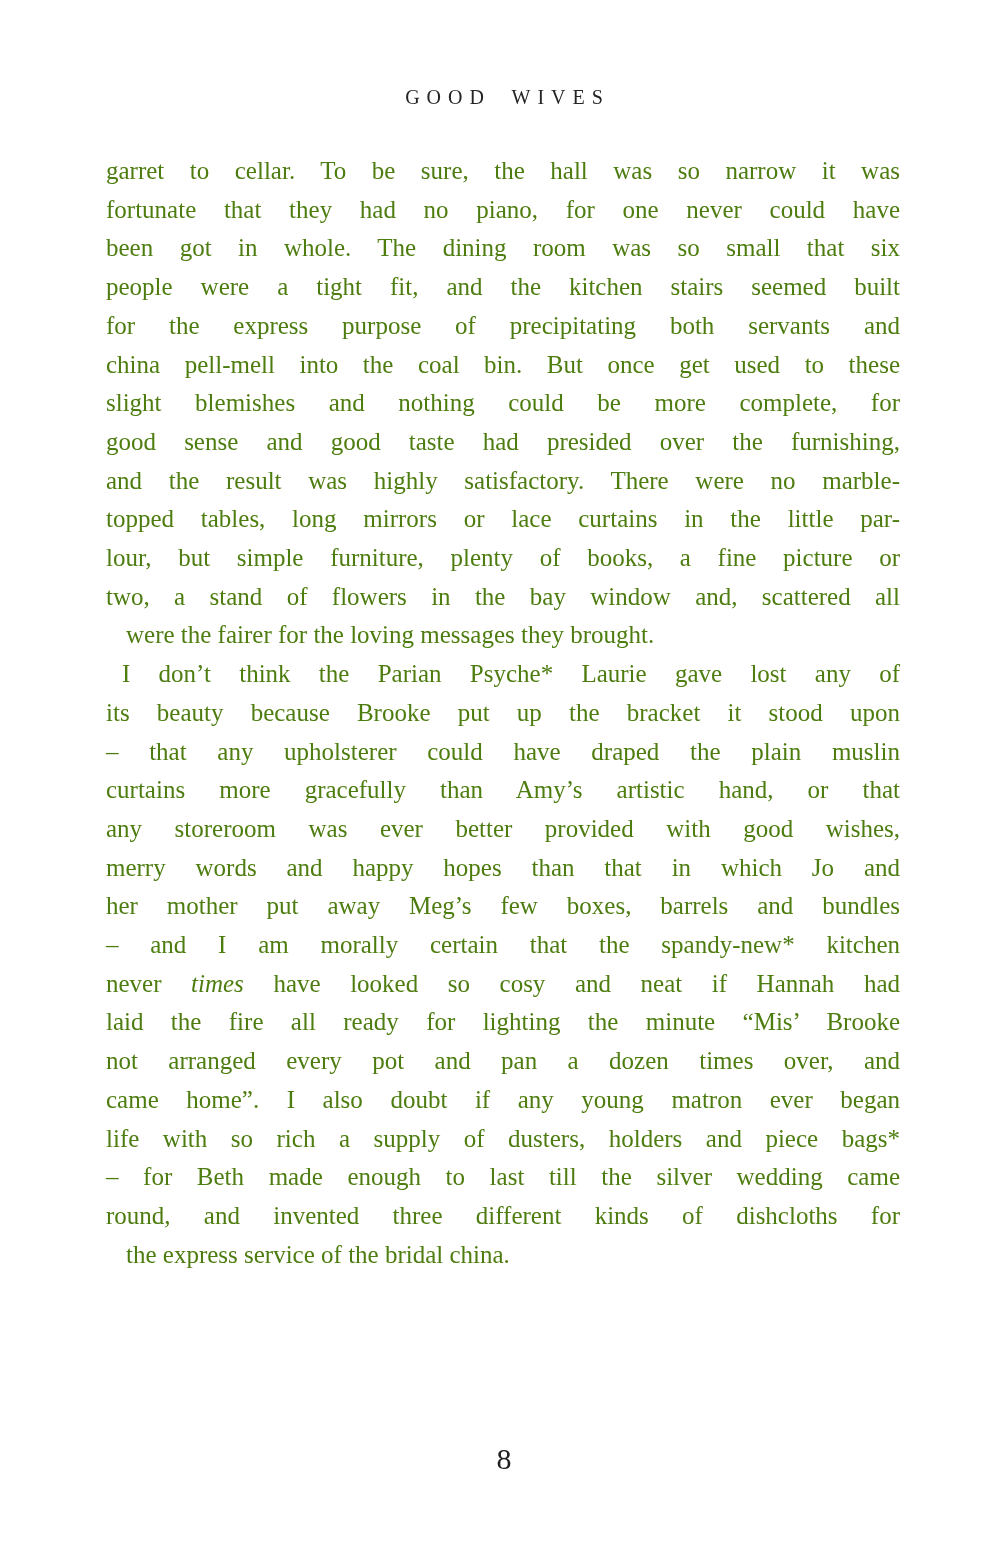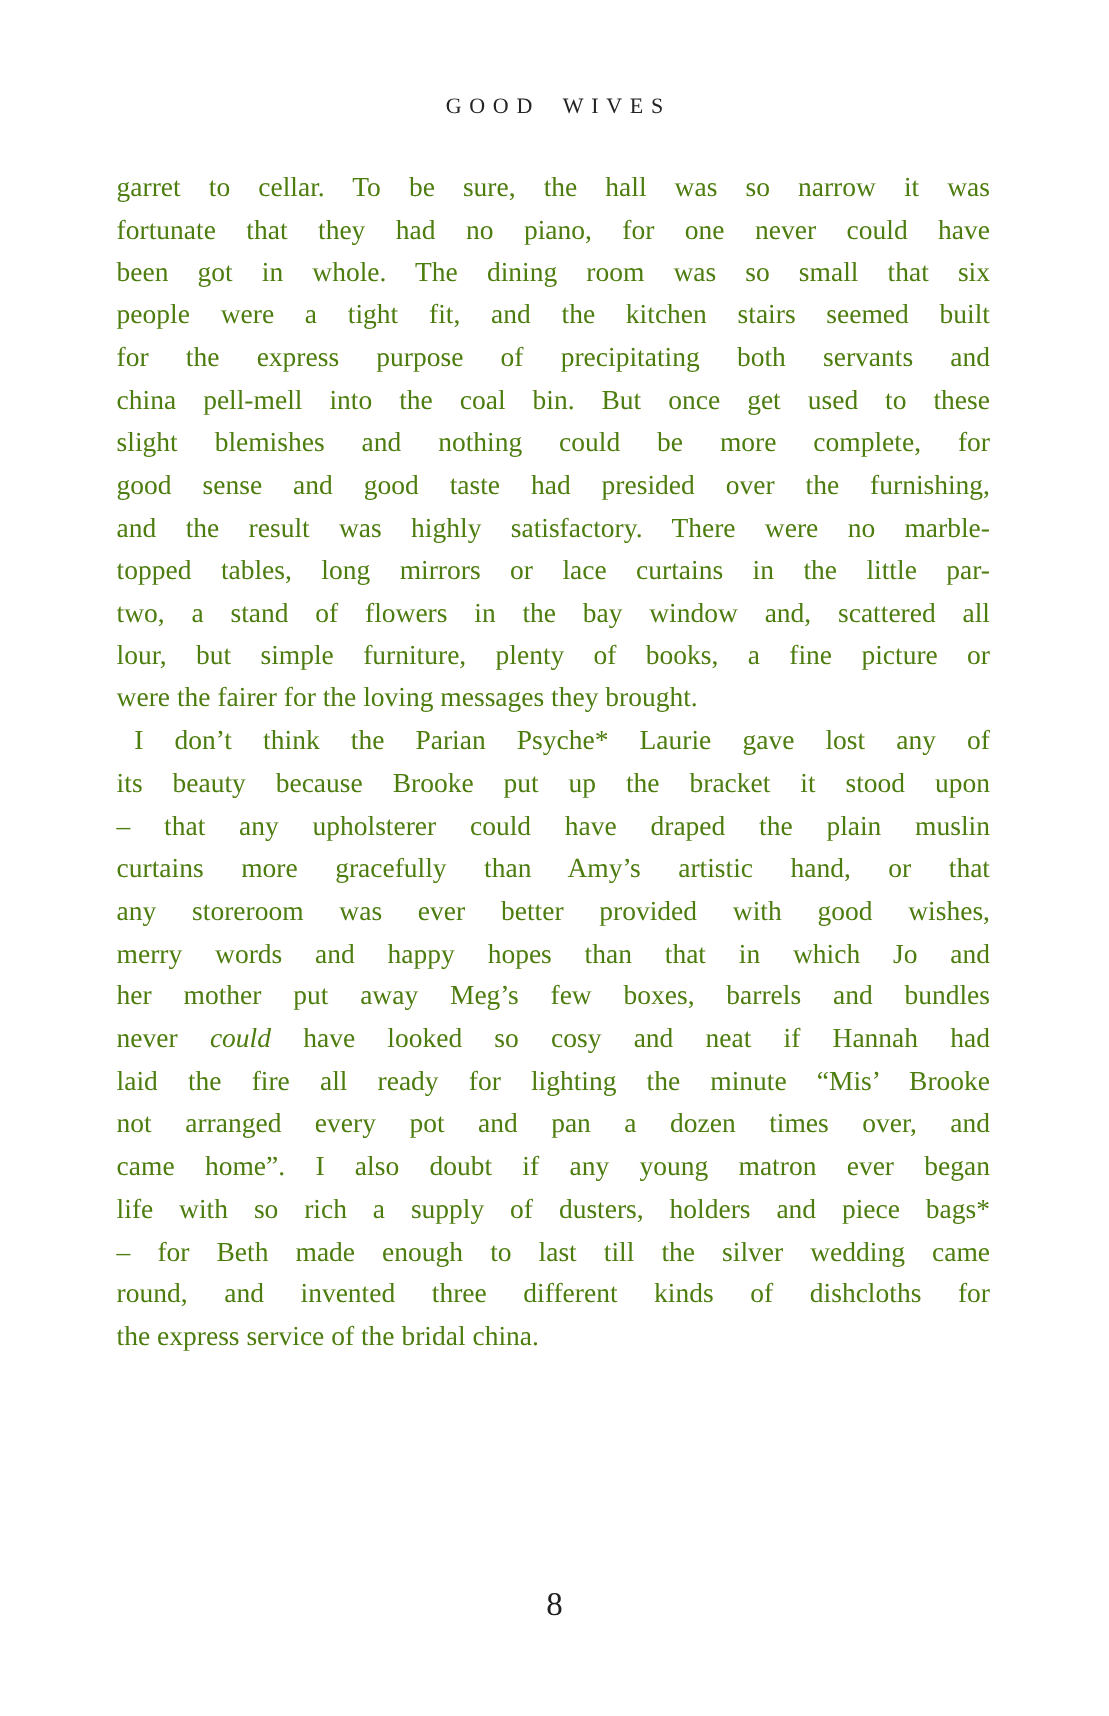--- a/index.html
+++ b/index.html
@@ -43,20 +43,21 @@
   .paragraph { }
 
   .text-line {
     text-align: justify;
     text-align-last: justify;
     white-space: normal;
   }
 
   .text-line.no-justify {
     text-align-last: left;
+    margin-left: 20px;
   }
 
   .text-line.indent {
     text-indent: 16px;
   }
 
   .text-line em {
     font-style: italic;
   }
 
@@ -82,33 +83,34 @@
         <div class="text-line">garret to cellar. To be sure, the hall was so narrow it was</div>
         <div class="text-line">fortunate that they had no piano, for one never could have</div>
         <div class="text-line">been got in whole. The dining room was so small that six</div>
         <div class="text-line">people were a tight fit, and the kitchen stairs seemed built</div>
         <div class="text-line">for the express purpose of precipitating both servants and</div>
         <div class="text-line">china pell-mell into the coal bin. But once get used to these</div>
         <div class="text-line">slight blemishes and nothing could be more complete, for</div>
         <div class="text-line">good sense and good taste had presided over the furnishing,</div>
         <div class="text-line">and the result was highly satisfactory. There were no marble-</div>
         <div class="text-line">topped tables, long mirrors or lace curtains in the little par-</div>
+        <div class="text-line">lour, but simple furniture, plenty of books, a fine picture or</div>
         <div class="text-line">two, a stand of flowers in the bay window and, scattered all</div>
-        <div class="text-line">lour, but simple furniture, plenty of books, a fine picture or</div>
         <div class="text-line no-justify">were the fairer for the loving messages they brought.</div>
       </div>
       <div class="paragraph">
         <div class="text-line indent">I don’t think the Parian Psyche* Laurie gave lost any of</div>
         <div class="text-line">its beauty because Brooke put up the bracket it stood upon</div>
         <div class="text-line">– that any upholsterer could have draped the plain muslin</div>
         <div class="text-line">curtains more gracefully than Amy’s artistic hand, or that</div>
         <div class="text-line">any storeroom was ever better provided with good wishes,</div>
         <div class="text-line">merry words and happy hopes than that in which Jo and</div>
         <div class="text-line">her mother put away Meg’s few boxes, barrels and bundles</div>
-        <div class="text-line">never <em>could</em> have looked so cosy and neat if Hannah had</div>
+        <div class="text-line">– and I am morally certain that the spandy-new* kitchen</div>
+        <div class="text-line">never <em>times</em> have looked so cosy and neat if Hannah had</div>
         <div class="text-line">laid the fire all ready for lighting the minute “Mis’ Brooke</div>
         <div class="text-line">not arranged every pot and pan a dozen times over, and</div>
         <div class="text-line">came home”. I also doubt if any young matron ever began</div>
         <div class="text-line">life with so rich a supply of dusters, holders and piece bags*</div>
         <div class="text-line">– for Beth made enough to last till the silver wedding came</div>
         <div class="text-line">round, and invented three different kinds of dishcloths for</div>
         <div class="text-line no-justify">the express service of the bridal china.</div>
       </div>
     </div>
 

